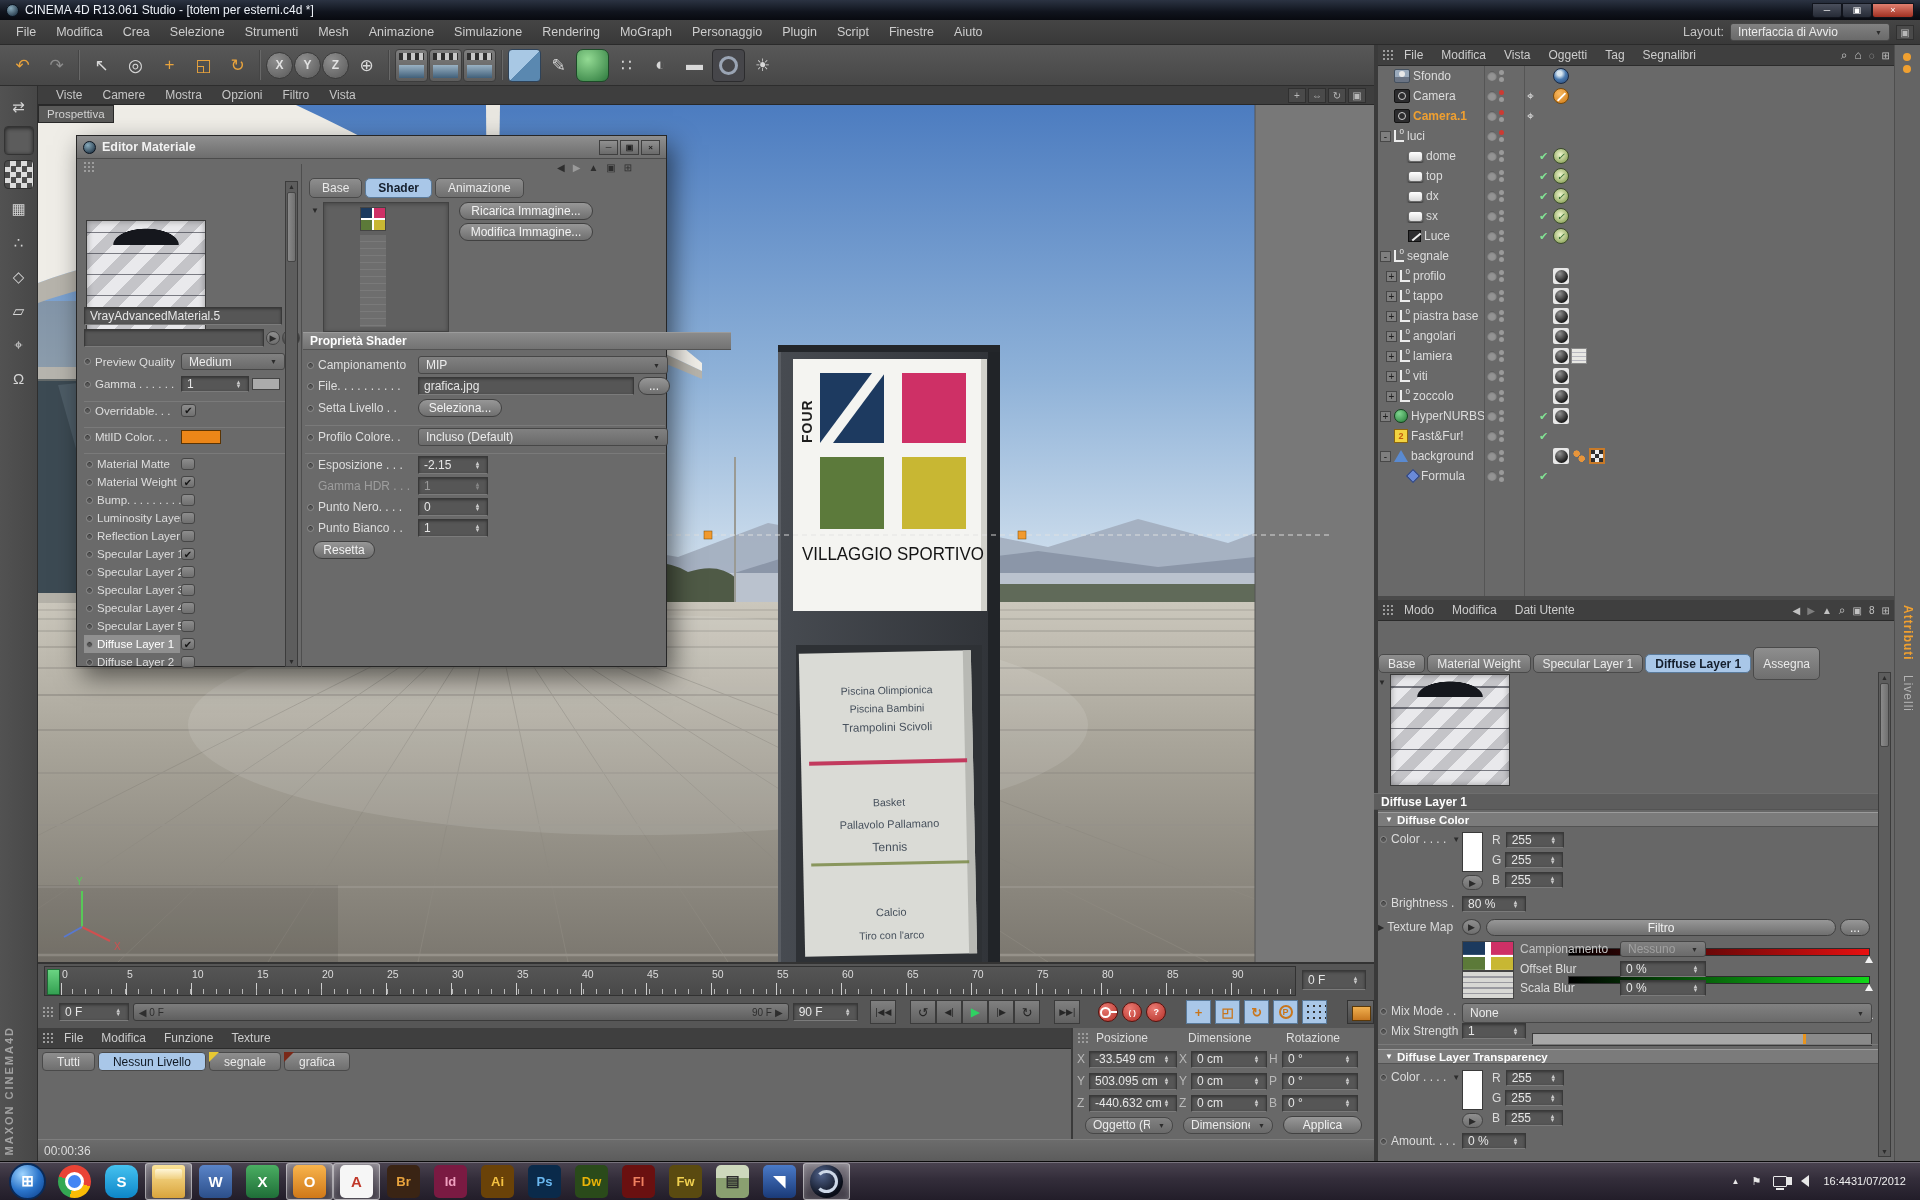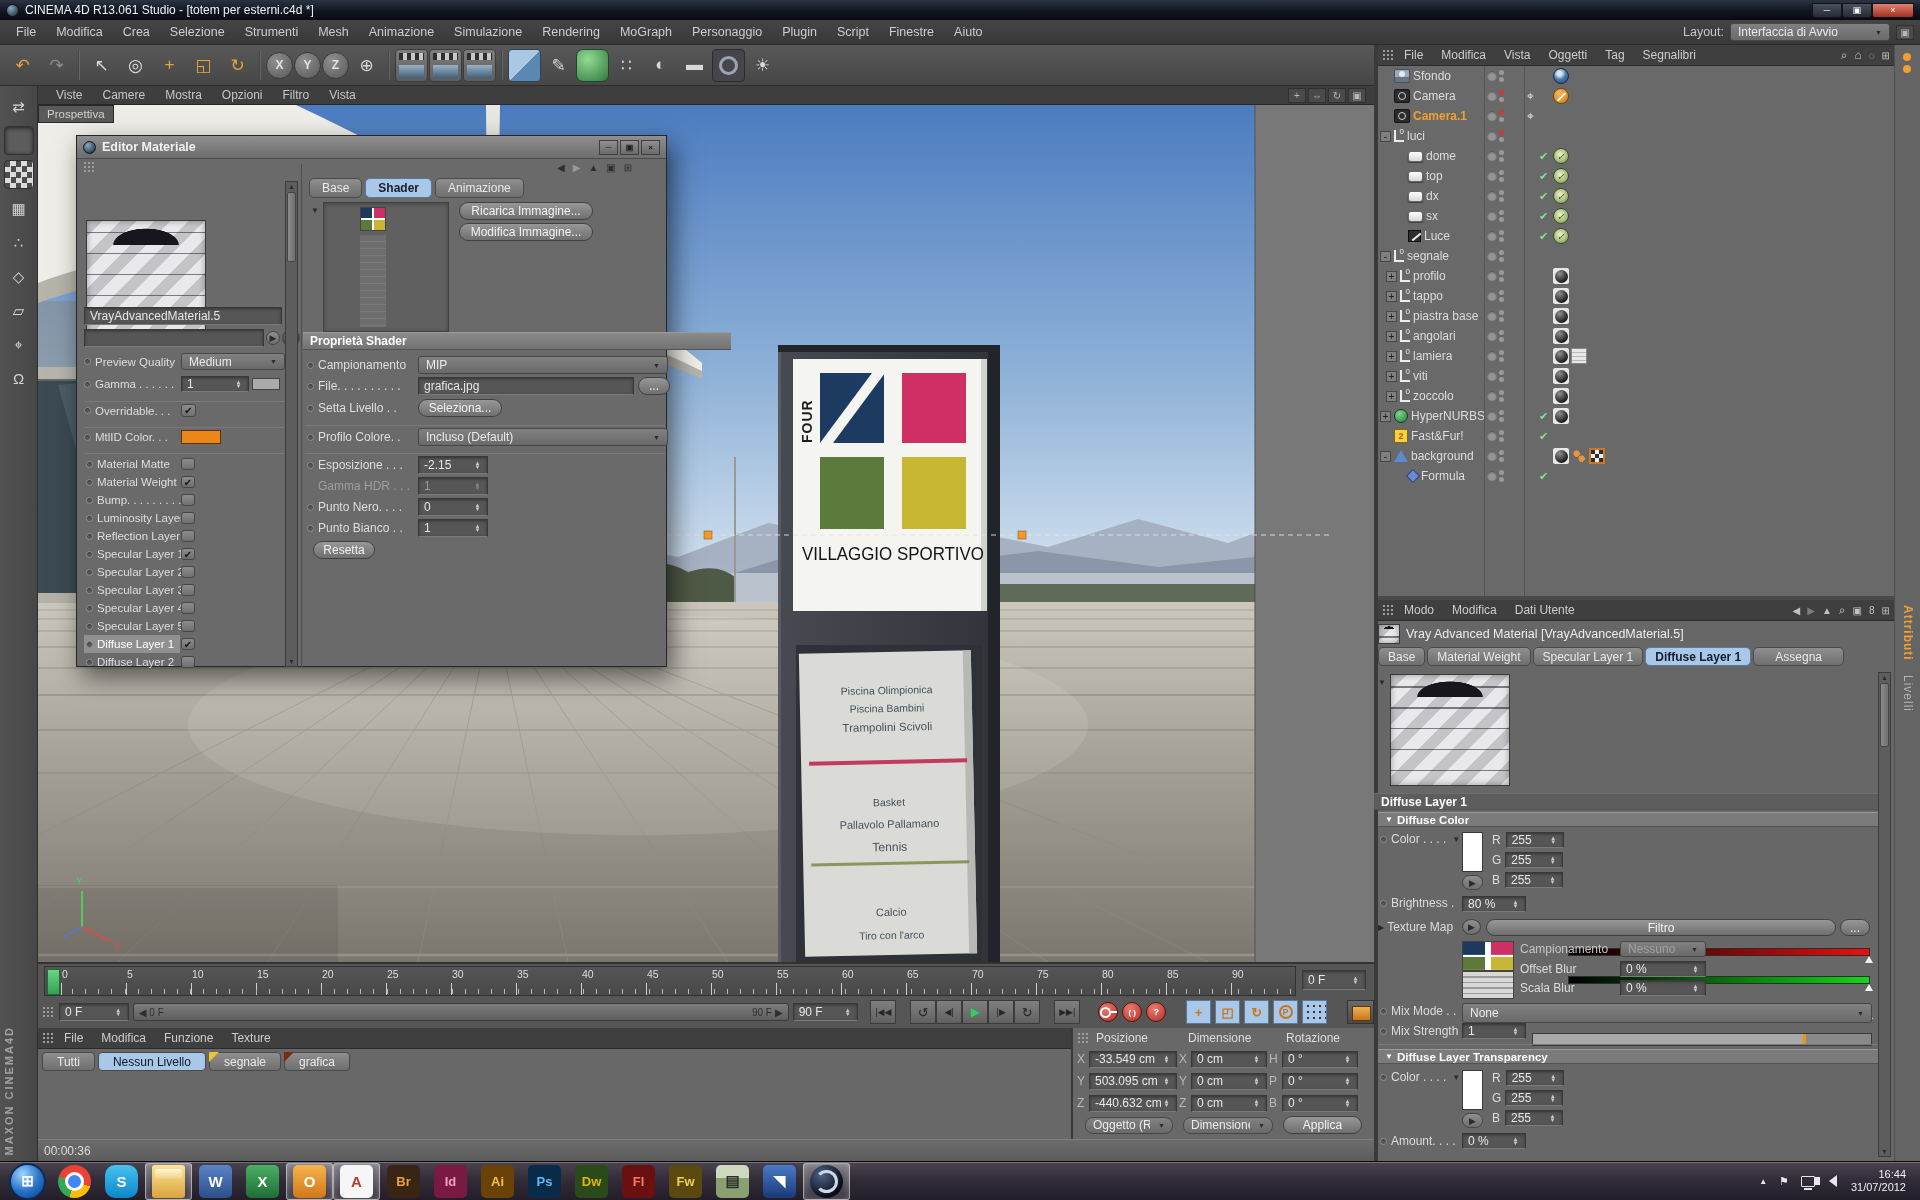--- a/index.html
+++ b/index.html
@@ -1095,30 +1095,26 @@
       <span class="pmi">Dati Utente</span>
     <span class="flex1"></span>
     <span class="pico">◀</span>
     <span class="pico" style="color:#7e7e7e">▶</span>
     <span class="pico">▲</span>
     <span class="pico" style="font-size:12px">⌕</span>
     <span class="pico">▣</span>
     <span class="pico">8</span>
     <span class="pico">⊞</span>
   </div>
-  <div class="abs row" style="left:1378px;top:623px;width:500px;height:22px">
-    <span class="thumb-tex" style="width:22px;height:20px;margin-right:6px"></span>
-    <span style="font-size:12.5px;color:#ececec">Vray Advanced Material [VrayAdvancedMaterial.5]</span>
-  </div>
   <div class="abs row" style="left:1378px;top:647px;gap:2px">
     <span style="padding:0 9px;height:19px" class="tab">Base</span>
       <span style="padding:0 9px;height:19px" class="tab">Material Weight</span>
       <span style="padding:0 9px;height:19px" class="tab">Specular Layer 1</span>
       <span style="padding:0 9px;height:19px" class="tab on">Diffuse Layer 1</span>
-      <span style="padding:0 21px;height:19px" class="tab">Assegna</span>
+      <span style="padding:0 9px;height:33px" class="tab">Assegna</span>
   </div>
   <span class="abs" style="left:1378px;top:678px;font-size:8px;color:#2a2a2a">▼</span>
   <div class="abs thumb-tex" style="left:1390px;top:674px;width:120px;height:112px"></div>
   <div class="abs scroll" style="left:1878px;top:672px;width:13px;height:485px;padding:1px">
     <span>▲</span>
       <span class="th" style="height:64px;margin-top:2px"></span>
       <span class="flex1"></span>
       <span>▼</span>
   </div>
   <div class="abs hbar" style="left:1374px;top:793px;width:504px;height:17px;background:#5d5d5d;border-top-color:#6e6e6e">Diffuse Layer 1</div>
@@ -1511,19 +1507,19 @@
 
       <span class="slot open">
         <span class="app a-c4d"></span>
       </span>
 
     <span class="flex1"></span>
     <span class="trayico" style="font-size:8px">▲</span>
     <span class="trayico">⚑</span>
     <span class="netico"></span>
     <span class="spk"></span>
-    <span style="display:flex;flex-direction:column;align-items:flex-end;margin:0 10px 0 6px;font-size:11px;color:#f0f0f0;line-height:13px">
+    <span style="display:flex;flex-direction:row;align-items:flex-end;margin:0 10px 0 6px;font-size:11px;color:#f0f0f0;line-height:13px">
       <span>16:44</span>
       <span>31/07/2012</span>
     </span>
   </div>
 
 </div>
 
 </body></html>

